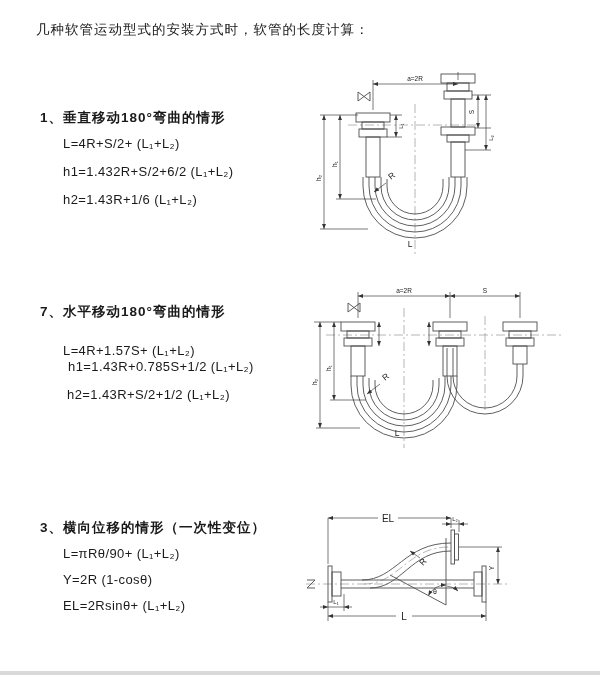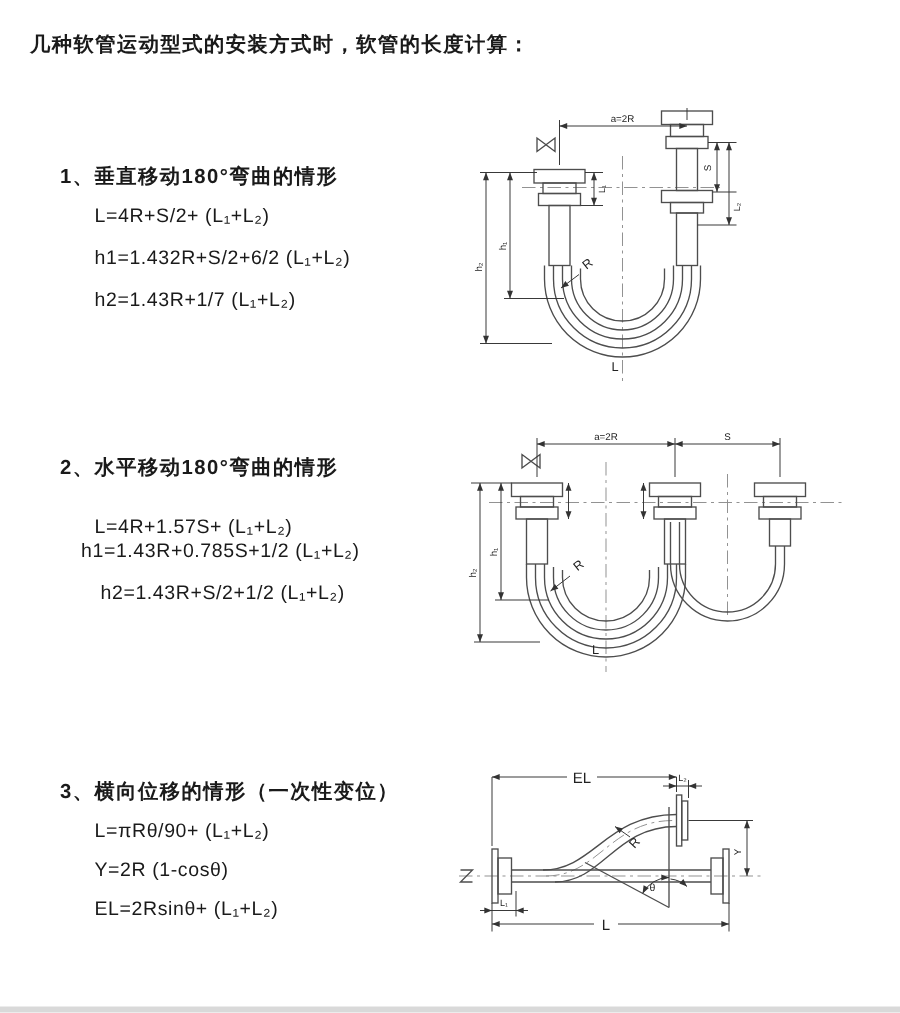--- a/index.html
+++ b/index.html
@@ -2,26 +2,26 @@
 <html><head>
 <meta charset="utf-8">
 <style>
   html,body{margin:0;padding:0;}
   body{
     width:600px;height:675px;position:relative;background:#ffffff;
     font-family:"Liberation Sans","DejaVu Sans",sans-serif;
     color:#1a1a1a;overflow:hidden;
   }
   .abs{position:absolute;}
-  .doc-title{left:20px;top:21px;font-size:13.5px;font-weight:700;letter-spacing:1px;}
+  .doc-title{left:36px;top:21px;font-size:13.5px;font-weight:400;letter-spacing:1px;}
   .sec-heading{font-size:13.5px;font-weight:700;letter-spacing:1px;}
   .formula{font-size:13px;font-weight:400;letter-spacing:0.4px;}
   
   #s1h{left:40px;top:109px;} #s1f0{left:63px;top:136px;} #s1f1{left:63px;top:164px;} #s1f2{left:63px;top:192px;}
-  #s2h{left:40px;top:303px;} #s2f0{left:63px;top:331px;margin-top:12px;} #s2f1{left:54px;top:359px;} #s2f2{left:67px;top:387px;}
+  #s2h{left:40px;top:303px;} #s2f0{left:63px;top:331px;margin-top:12px;} #s2f1{left:68px;top:359px;} #s2f2{left:67px;top:387px;}
   #s3h{left:40px;top:519px;} #s3f0{left:63px;top:546px;} #s3f1{left:63px;top:572px;} #s3f2{left:63px;top:598px;text-align:center;}
   
   #dwg1{left:310px;top:66px;}
   #dwg2{left:308px;top:280px;}
   #dwg3{left:298px;top:494px;}
   .page-edge{left:0;bottom:0;width:600px;height:4px;background:#d9d9d9;}
   
   .dwg{stroke:#4d4d4d;fill:none;stroke-width:0.9;}
   .dim{stroke:#333;fill:none;stroke-width:0.65;}
   .cl{stroke:#8f8f8f;fill:none;stroke-width:0.65;stroke-dasharray:9 3 2 3;}
@@ -30,23 +30,23 @@
   .dtx-l{font-size:10px;}
 </style>
 </head>
 <body>
 
 <div class="abs doc-title">几种软管运动型式的安装方式时，软管的长度计算：</div>
 
 <div class="abs sec-heading" id="s1h">1、垂直移动180°弯曲的情形</div>
 <div class="abs formula" id="s1f0">L=4R+S/2+ (L₁+L₂)</div>
 <div class="abs formula" id="s1f1">h1=1.432R+S/2+6/2 (L₁+L₂)</div>
-<div class="abs formula" id="s1f2">h2=1.43R+1/7 (L₁+L₂)</div>
-
-<div class="abs sec-heading" id="s2h">2、水平移动180°弯曲的情形</div>
+<div class="abs formula" id="s1f2">h2=1.43R+1/6 (L₁+L₂)</div>
+
+<div class="abs sec-heading" id="s2h">7、水平移动180°弯曲的情形</div>
 <div class="abs formula" id="s2f0">L=4R+1.57S+ (L₁+L₂)</div>
 <div class="abs formula" id="s2f1">h1=1.43R+0.785S+1/2 (L₁+L₂)</div>
 <div class="abs formula" id="s2f2">h2=1.43R+S/2+1/2 (L₁+L₂)</div>
 
 <div class="abs sec-heading" id="s3h">3、横向位移的情形（一次性变位）</div>
 <div class="abs formula" id="s3f0">L=πRθ/90+ (L₁+L₂)</div>
 <div class="abs formula" id="s3f1">Y=2R (1-cosθ)</div>
 <div class="abs formula" id="s3f2">EL=2Rsinθ+ (L₁+L₂)</div>
 
 <svg id="dwg1" class="abs" width="270" height="195" viewBox="0 0 270 195">

